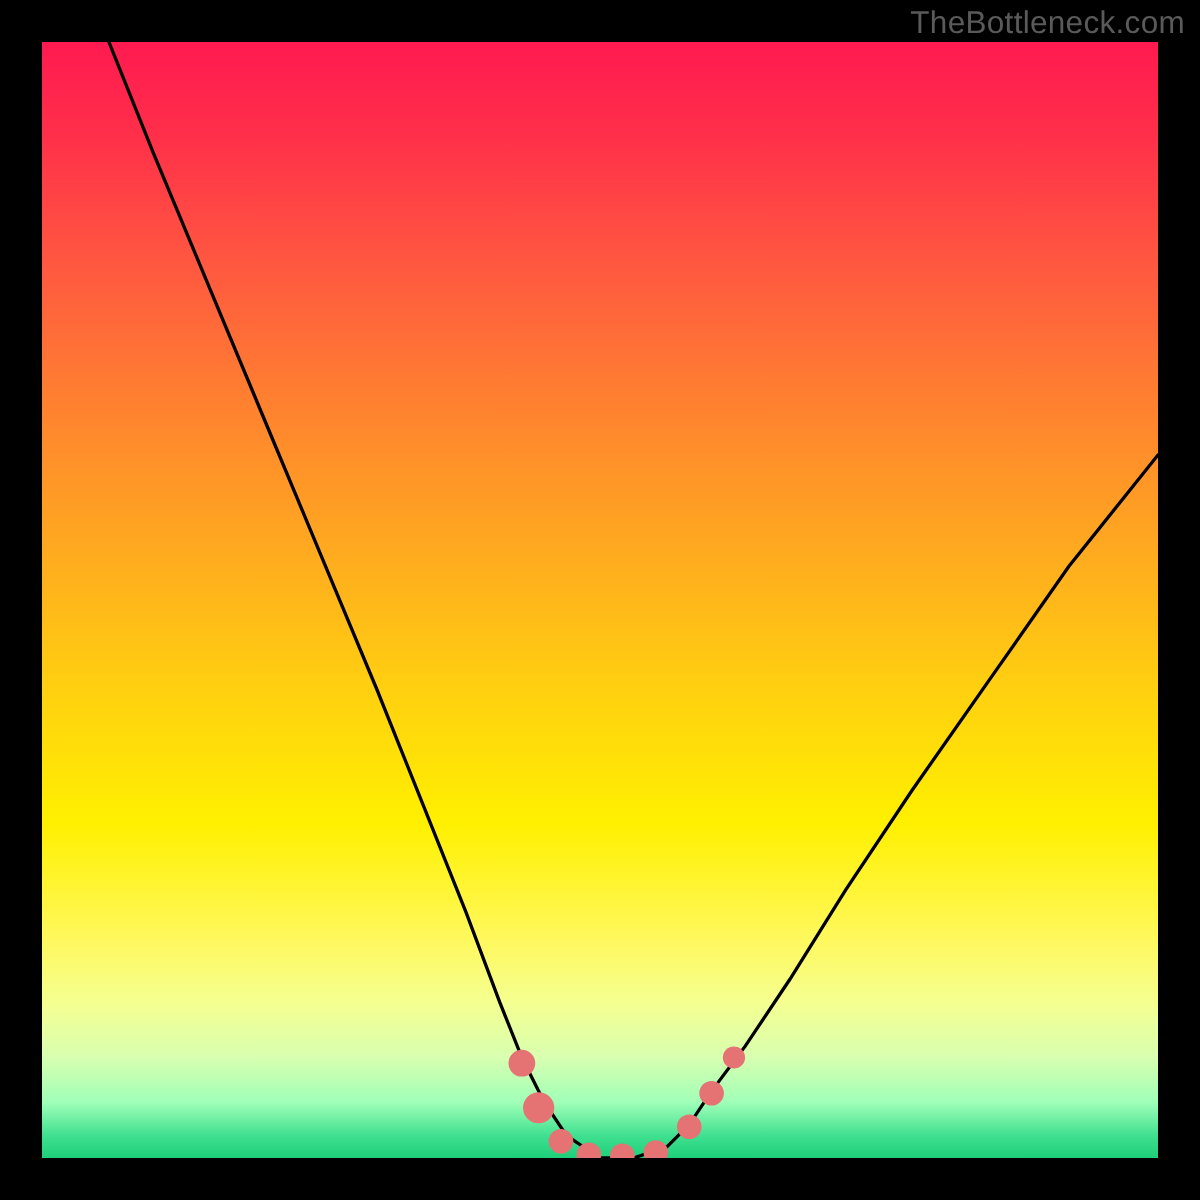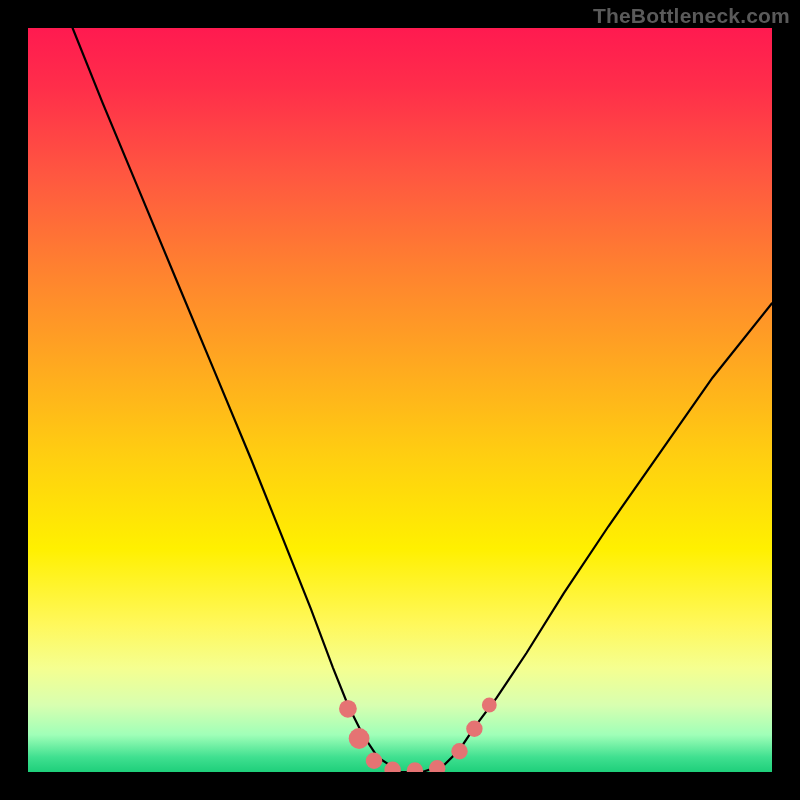--- a/index.html
+++ b/index.html
@@ -39,21 +39,21 @@
       #40e090 98%,
       #1ecf7a 100%
     );
   }
   .watermark {
     position: absolute;
     top: 4px;
     right: 10px;
     font-family: Arial, Helvetica, sans-serif;
     font-size: 21px;
-    font-weight: 700;
+    font-weight: 400;
     color: #5a5a5a;
     letter-spacing: 0.2px;
   }
   svg.curve {
     position: absolute;
     top: 0;
     left: 0;
     width: 744px;
     height: 744px;
   }

